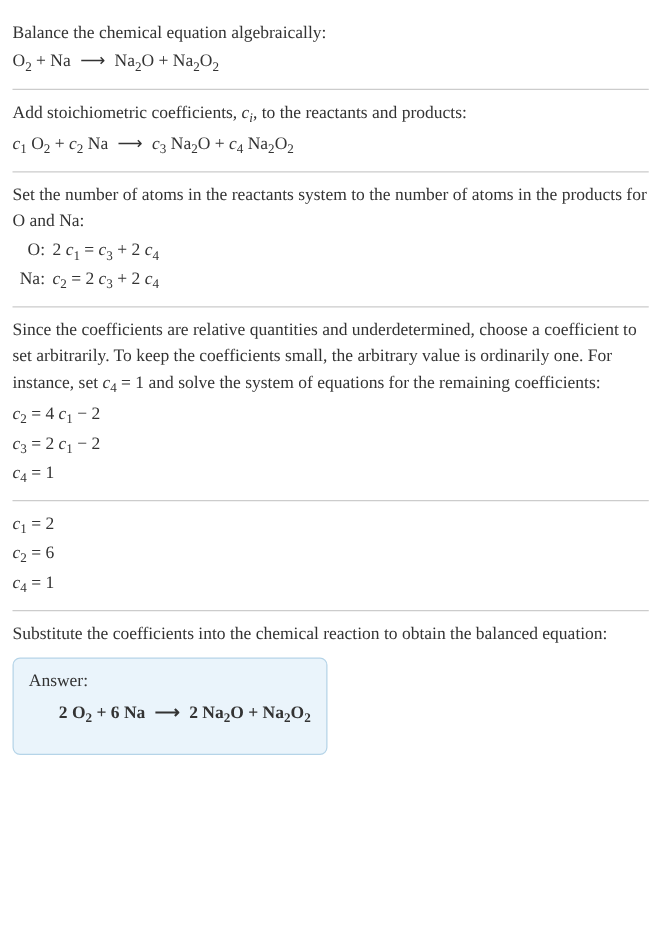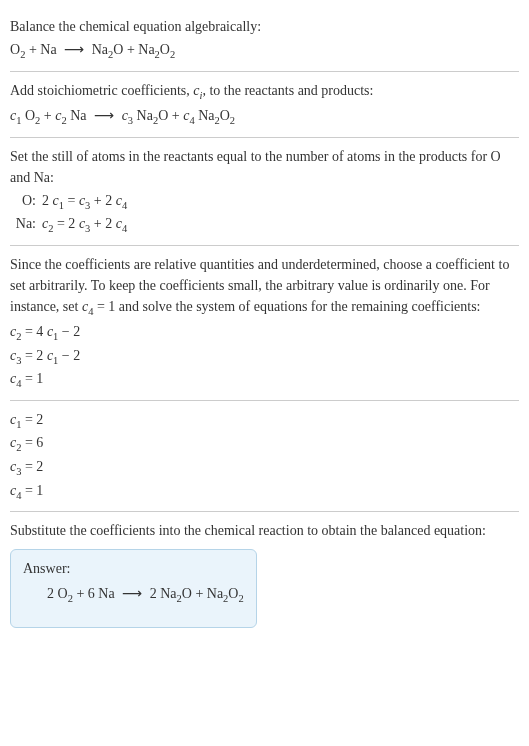--- a/index.html
+++ b/index.html
@@ -57,20 +57,21 @@
       border: 1px solid #b5d4e8;
       border-radius: 6px;
       padding: 8px 12px 20px 12px;
       margin-top: 6px;
     }
     .answer-label {
       margin-bottom: 4px;
     }
     .answer-eq {
       padding-left: 24px;
+      font-weight: bold;
     }
     .arrow {
       display: inline-block;
       padding: 0 4px;
     }
   </style>
 </head>
 <body>
 
 <div class="section">
@@ -83,21 +84,21 @@
 <div class="section">
   <div class="para">
     <span>Add stoichiometric coefficients, </span><span class="italic">c</span><sub class="italic">i</sub><span>, to the reactants and products:</span>
   </div>
   <div class="eq">
     <span class="italic">c</span><sub>1</sub><span> O</span><sub>2</sub><span> + </span><span class="italic">c</span><sub>2</sub><span> Na </span><span class="arrow">⟶</span><span> </span><span class="italic">c</span><sub>3</sub><span> Na</span><sub>2</sub><span>O + </span><span class="italic">c</span><sub>4</sub><span> Na</span><sub>2</sub><span>O</span><sub>2</sub>
   </div>
 </div>
 
 <div class="section">
-  <div class="para">Set the still of atoms in the reactants equal to the number of atoms in the products for O and Na:</div>
+  <div class="para">Set the number of atoms in the reactants system to the number of atoms in the products for O and Na:</div>
   <div class="atom-table">
     <div class="atom-row">
       <div class="atom-label">O:</div>
       <div class="atom-eq">
         <span>2 </span><span class="italic">c</span><sub>1</sub><span> = </span><span class="italic">c</span><sub>3</sub><span> + 2 </span><span class="italic">c</span><sub>4</sub>
       </div>
     </div>
     <div class="atom-row">
       <div class="atom-label">Na:</div>
       <div class="atom-eq">
@@ -123,23 +124,20 @@
 </div>
 
 <div class="section">
   <div class="eq">
     <span class="italic">c</span><sub>1</sub><span> = 2</span>
   </div>
   <div class="eq">
     <span class="italic">c</span><sub>2</sub><span> = 6</span>
   </div>
   <div class="eq">
-    <span class="italic">c</span><sub>3</sub><span> = 2</span>
-  </div>
-  <div class="eq">
     <span class="italic">c</span><sub>4</sub><span> = 1</span>
   </div>
 </div>
 
 <div class="section">
   <div class="para">Substitute the coefficients into the chemical reaction to obtain the balanced equation:</div>
   <div class="answer-box">
     <div class="answer-label">Answer:</div>
     <div class="answer-eq eq">
       <span>2 O</span><sub>2</sub><span> + 6 Na </span><span class="arrow">⟶</span><span> 2 Na</span><sub>2</sub><span>O + Na</span><sub>2</sub><span>O</span><sub>2</sub>

